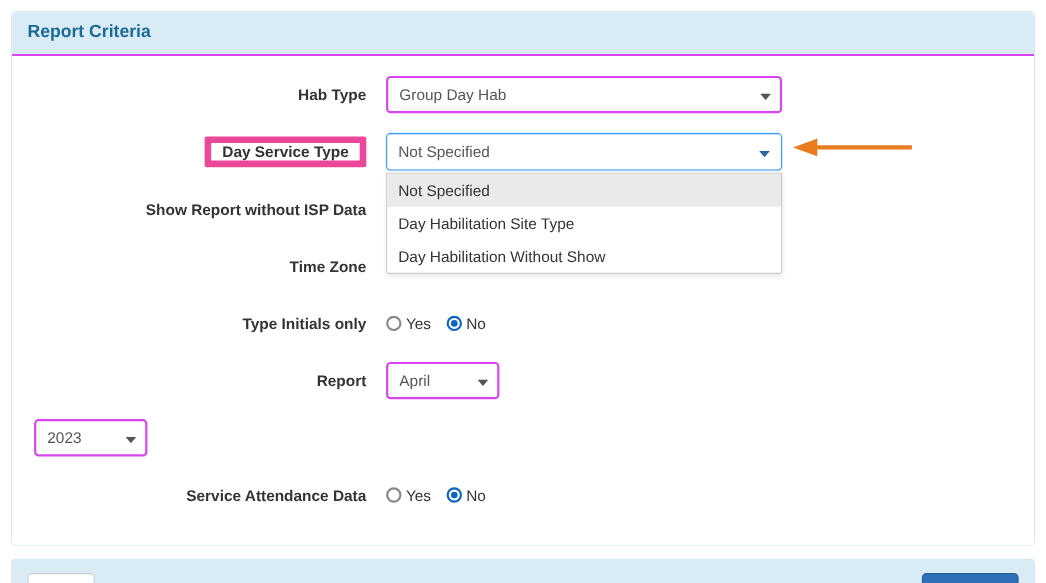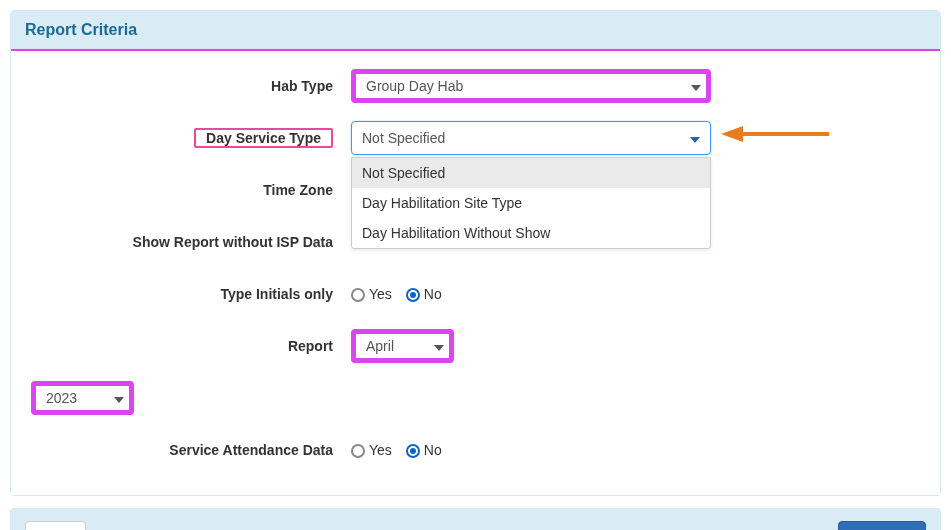--- a/index.html
+++ b/index.html
@@ -39,31 +39,31 @@
   }
   .form-label {
     width: 320px;
     text-align: right;
     padding-right: 18px;
     font-weight: bold;
     color: #333;
   }
   .highlight-label {
     display: inline-block;
-    border: 2px solid #ec4899;
+    border: 6px solid #ec4899;
     padding: 0 10px;
     border-radius: 2px;
   }
   .form-control-wrap {
     position: relative;
     flex: 0 0 auto;
   }
   select.form-select {
     height: 34px;
-    border: 5px solid #d946ef;
+    border: 2px solid #d946ef;
     border-radius: 4px;
     padding: 4px 28px 4px 10px;
     background: #fff;
     color: #555;
     font-size: 14px;
     appearance: none;
     -webkit-appearance: none;
     cursor: pointer;
   }
   select.wide { width: 360px; }
@@ -112,21 +112,21 @@
   .dropdown-item.selected {
     background: #eaeaea;
   }
   .radio-group {
     display: flex;
     align-items: center;
     gap: 14px;
   }
   .radio-option {
     display: flex;
-    align-items: flex-end;
+    align-items: center;
     gap: 4px;
     cursor: pointer;
     font-size: 14px;
   }
   .radio-circle {
     width: 14px;
     height: 14px;
     border: 2px solid #888;
     border-radius: 50%;
     display: inline-block;
@@ -218,25 +218,25 @@
         </div>
         <div class="dropdown-list">
           <div class="dropdown-item selected">Not Specified</div>
           <div class="dropdown-item">Day Habilitation Site Type</div>
           <div class="dropdown-item">Day Habilitation Without Show</div>
         </div>
       </div>
     </div>
 
     <div class="form-row">
+      <div class="form-label">Show Report without ISP Data</div>
+    </div>
+
+    <div class="form-row">
       <div class="form-label">Time Zone</div>
-    </div>
-
-    <div class="form-row">
-      <div class="form-label">Show Report without ISP Data</div>
     </div>
 
     <div class="form-row">
       <div class="form-label">Type Initials only</div>
       <div class="radio-group">
         <label class="radio-option">
           <span class="radio-circle"></span>
           <span>Yes</span>
         </label>
         <label class="radio-option">

